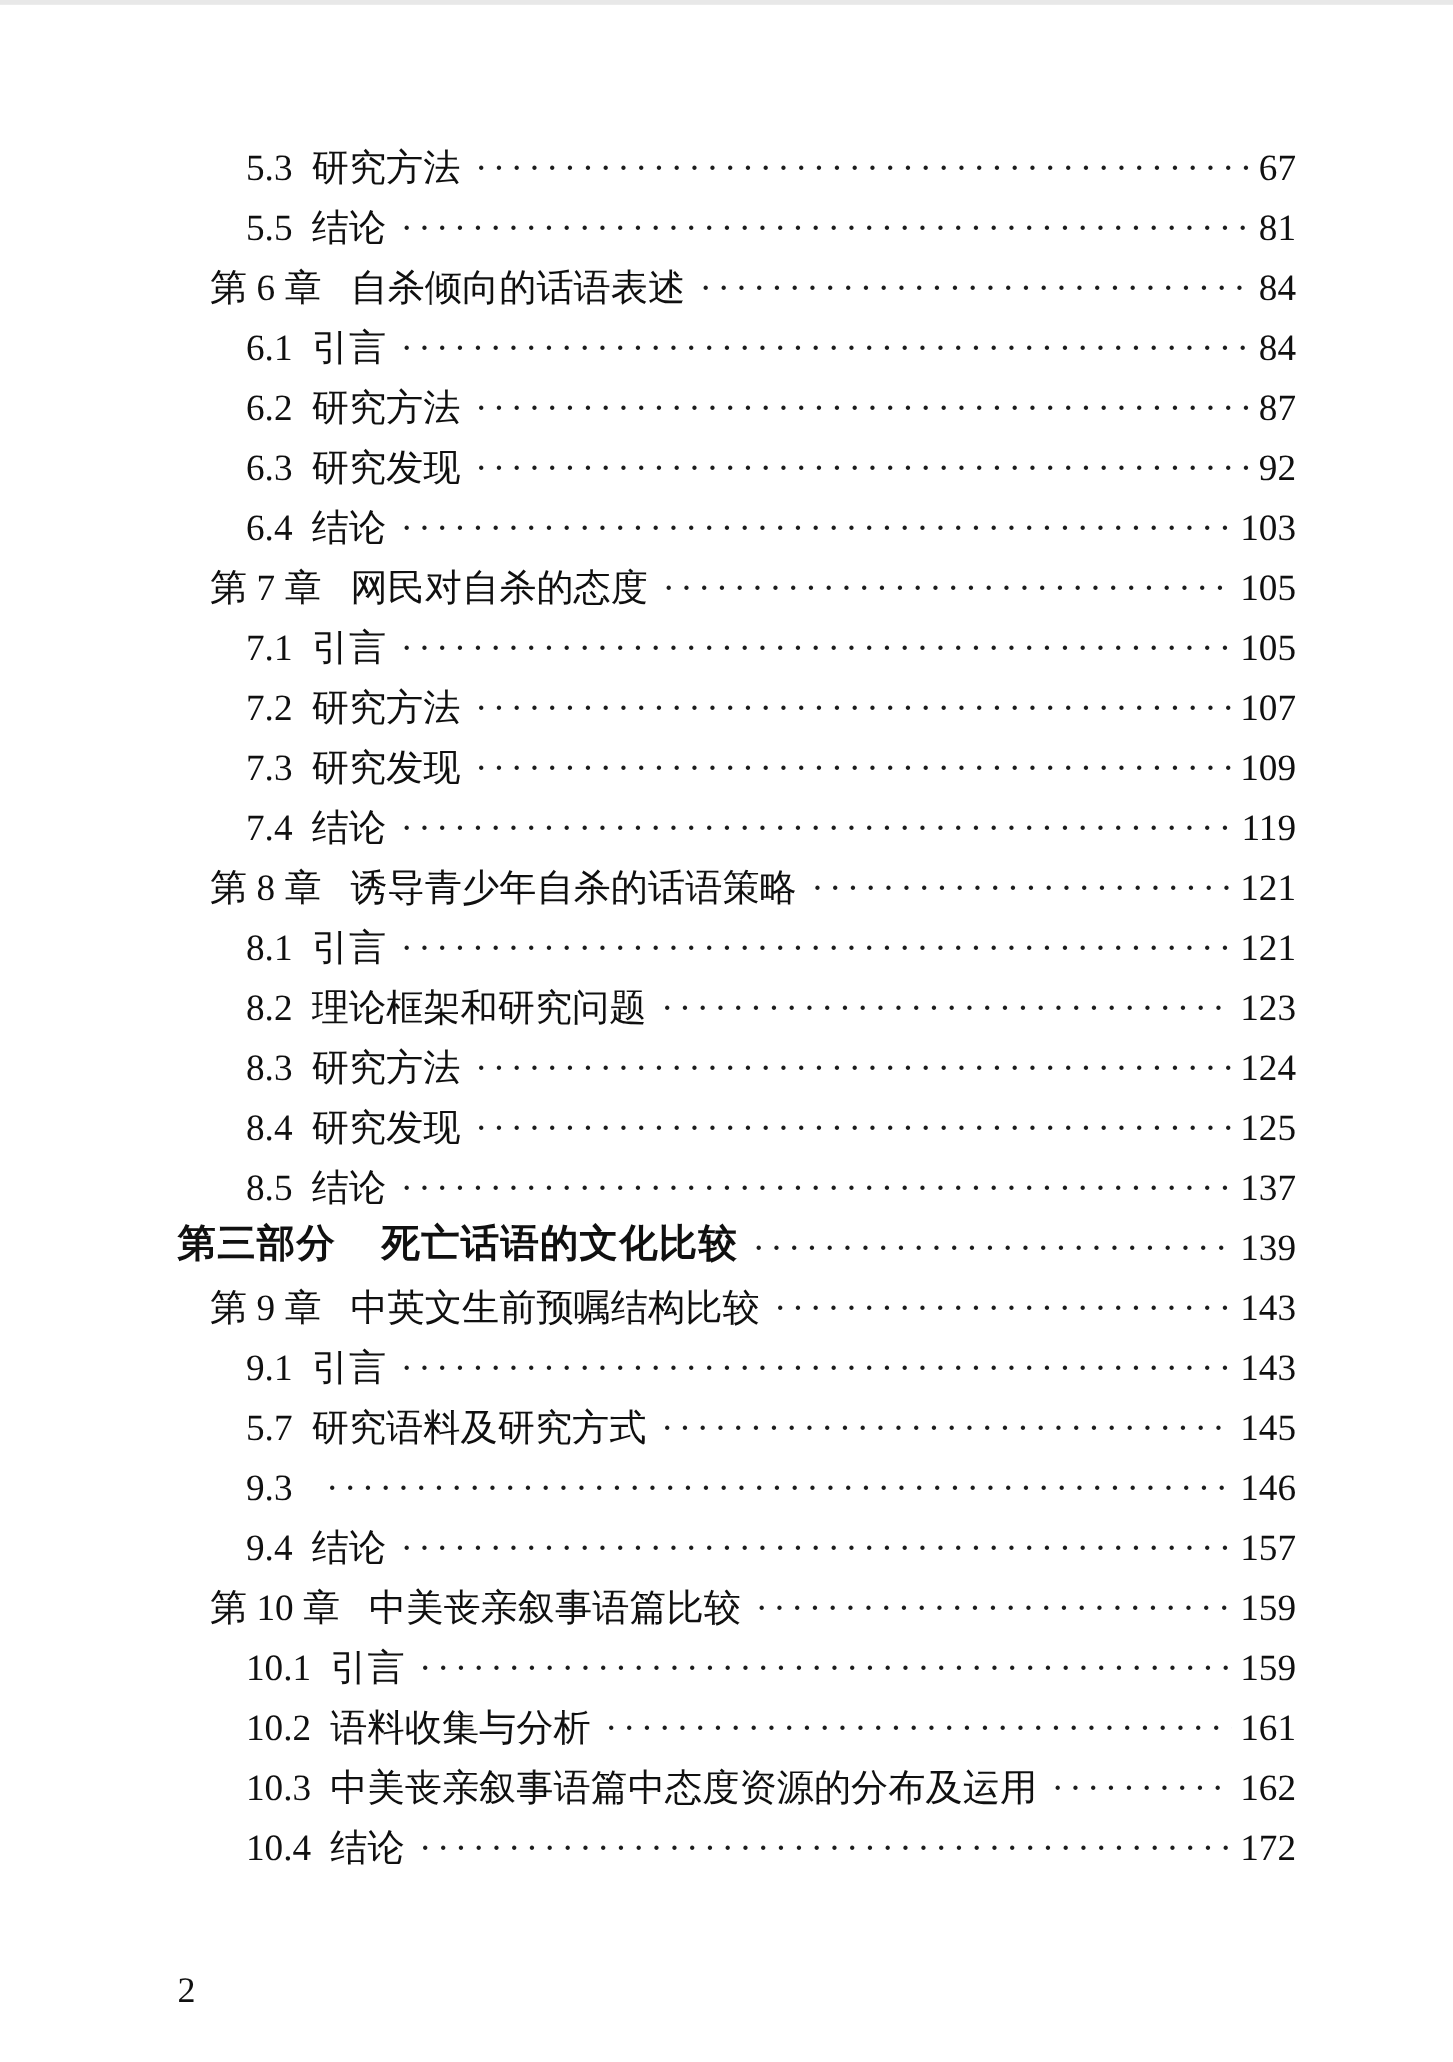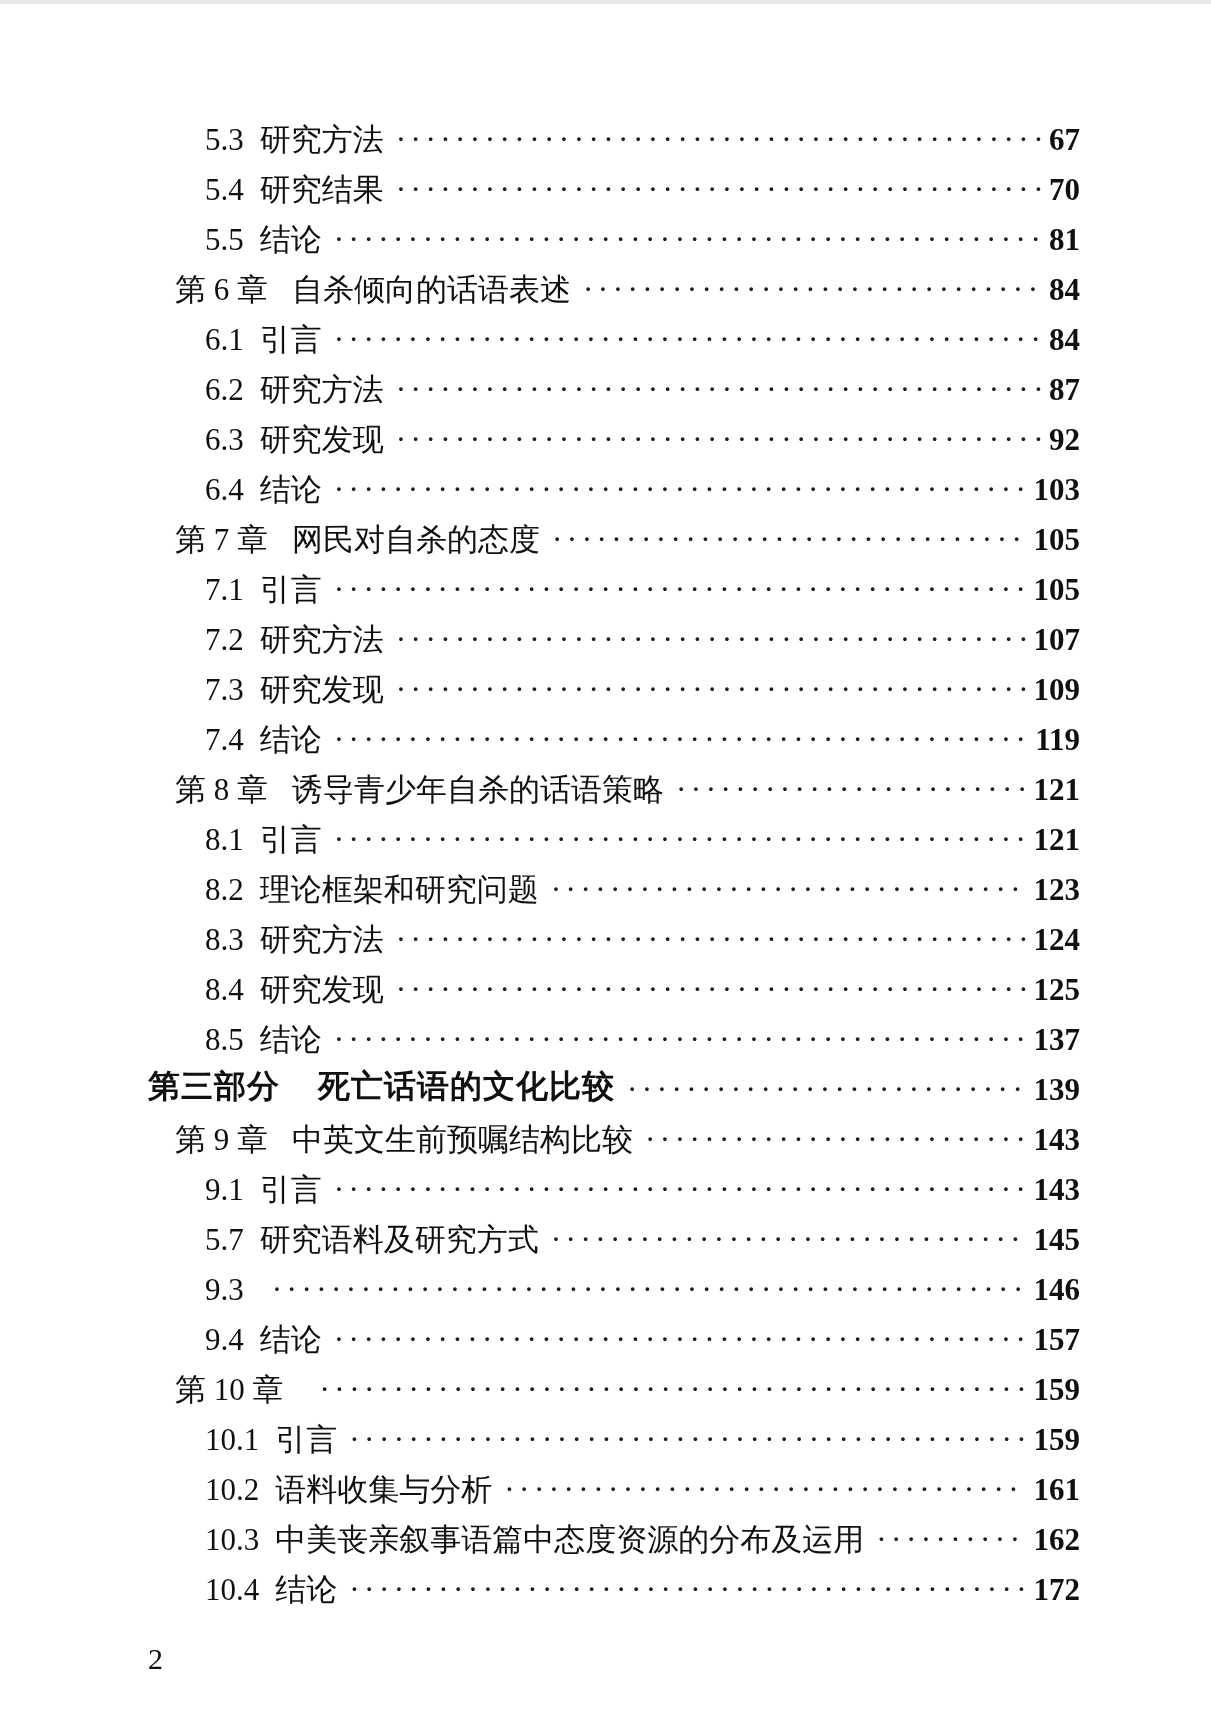--- a/index.html
+++ b/index.html
@@ -47,47 +47,40 @@
     color:#1c1c1c;
     font-size:31px;
   }
   .dots::after{
     content:"··············································································································································";
   }
   .pageno{
     flex:0 0 auto;
     text-align:right;
     font-size:31px;
-    font-weight:bold;
   }
   .folio{
     position:absolute;
     left:148px;
     top:1638px;
     font-size:30px;
   }
 </style>
 </head>
 <body>
 
 <div class="page">
   <main class="toc">
       <div class="row section">
     <span class="num">5.3</span>
     <span class="title">研究方法</span>
     <span class="dots" aria-hidden="true"></span>
     <span class="pageno">67</span>
   </div>
       <div class="row section">
-    <span class="num">5.4</span>
-    <span class="title">研究结果</span>
-    <span class="dots" aria-hidden="true"></span>
-    <span class="pageno">70</span>
-  </div>
-      <div class="row section">
     <span class="num">5.5</span>
     <span class="title">结论</span>
     <span class="dots" aria-hidden="true"></span>
     <span class="pageno">81</span>
   </div>
       <div class="row chapter">
     <span class="num">第 6 章</span>
     <span class="title">自杀倾向的话语表述</span>
     <span class="dots" aria-hidden="true"></span>
     <span class="pageno">84</span>
@@ -212,20 +205,21 @@
     <span class="pageno">146</span>
   </div>
       <div class="row section">
     <span class="num">9.4</span>
     <span class="title">结论</span>
     <span class="dots" aria-hidden="true"></span>
     <span class="pageno">157</span>
   </div>
       <div class="row chapter">
     <span class="num">第 10 章</span>
+    <span class="title">中美丧亲叙事语篇比较</span>
     <span class="dots" aria-hidden="true"></span>
     <span class="pageno">159</span>
   </div>
       <div class="row section">
     <span class="num">10.1</span>
     <span class="title">引言</span>
     <span class="dots" aria-hidden="true"></span>
     <span class="pageno">159</span>
   </div>
       <div class="row section">

